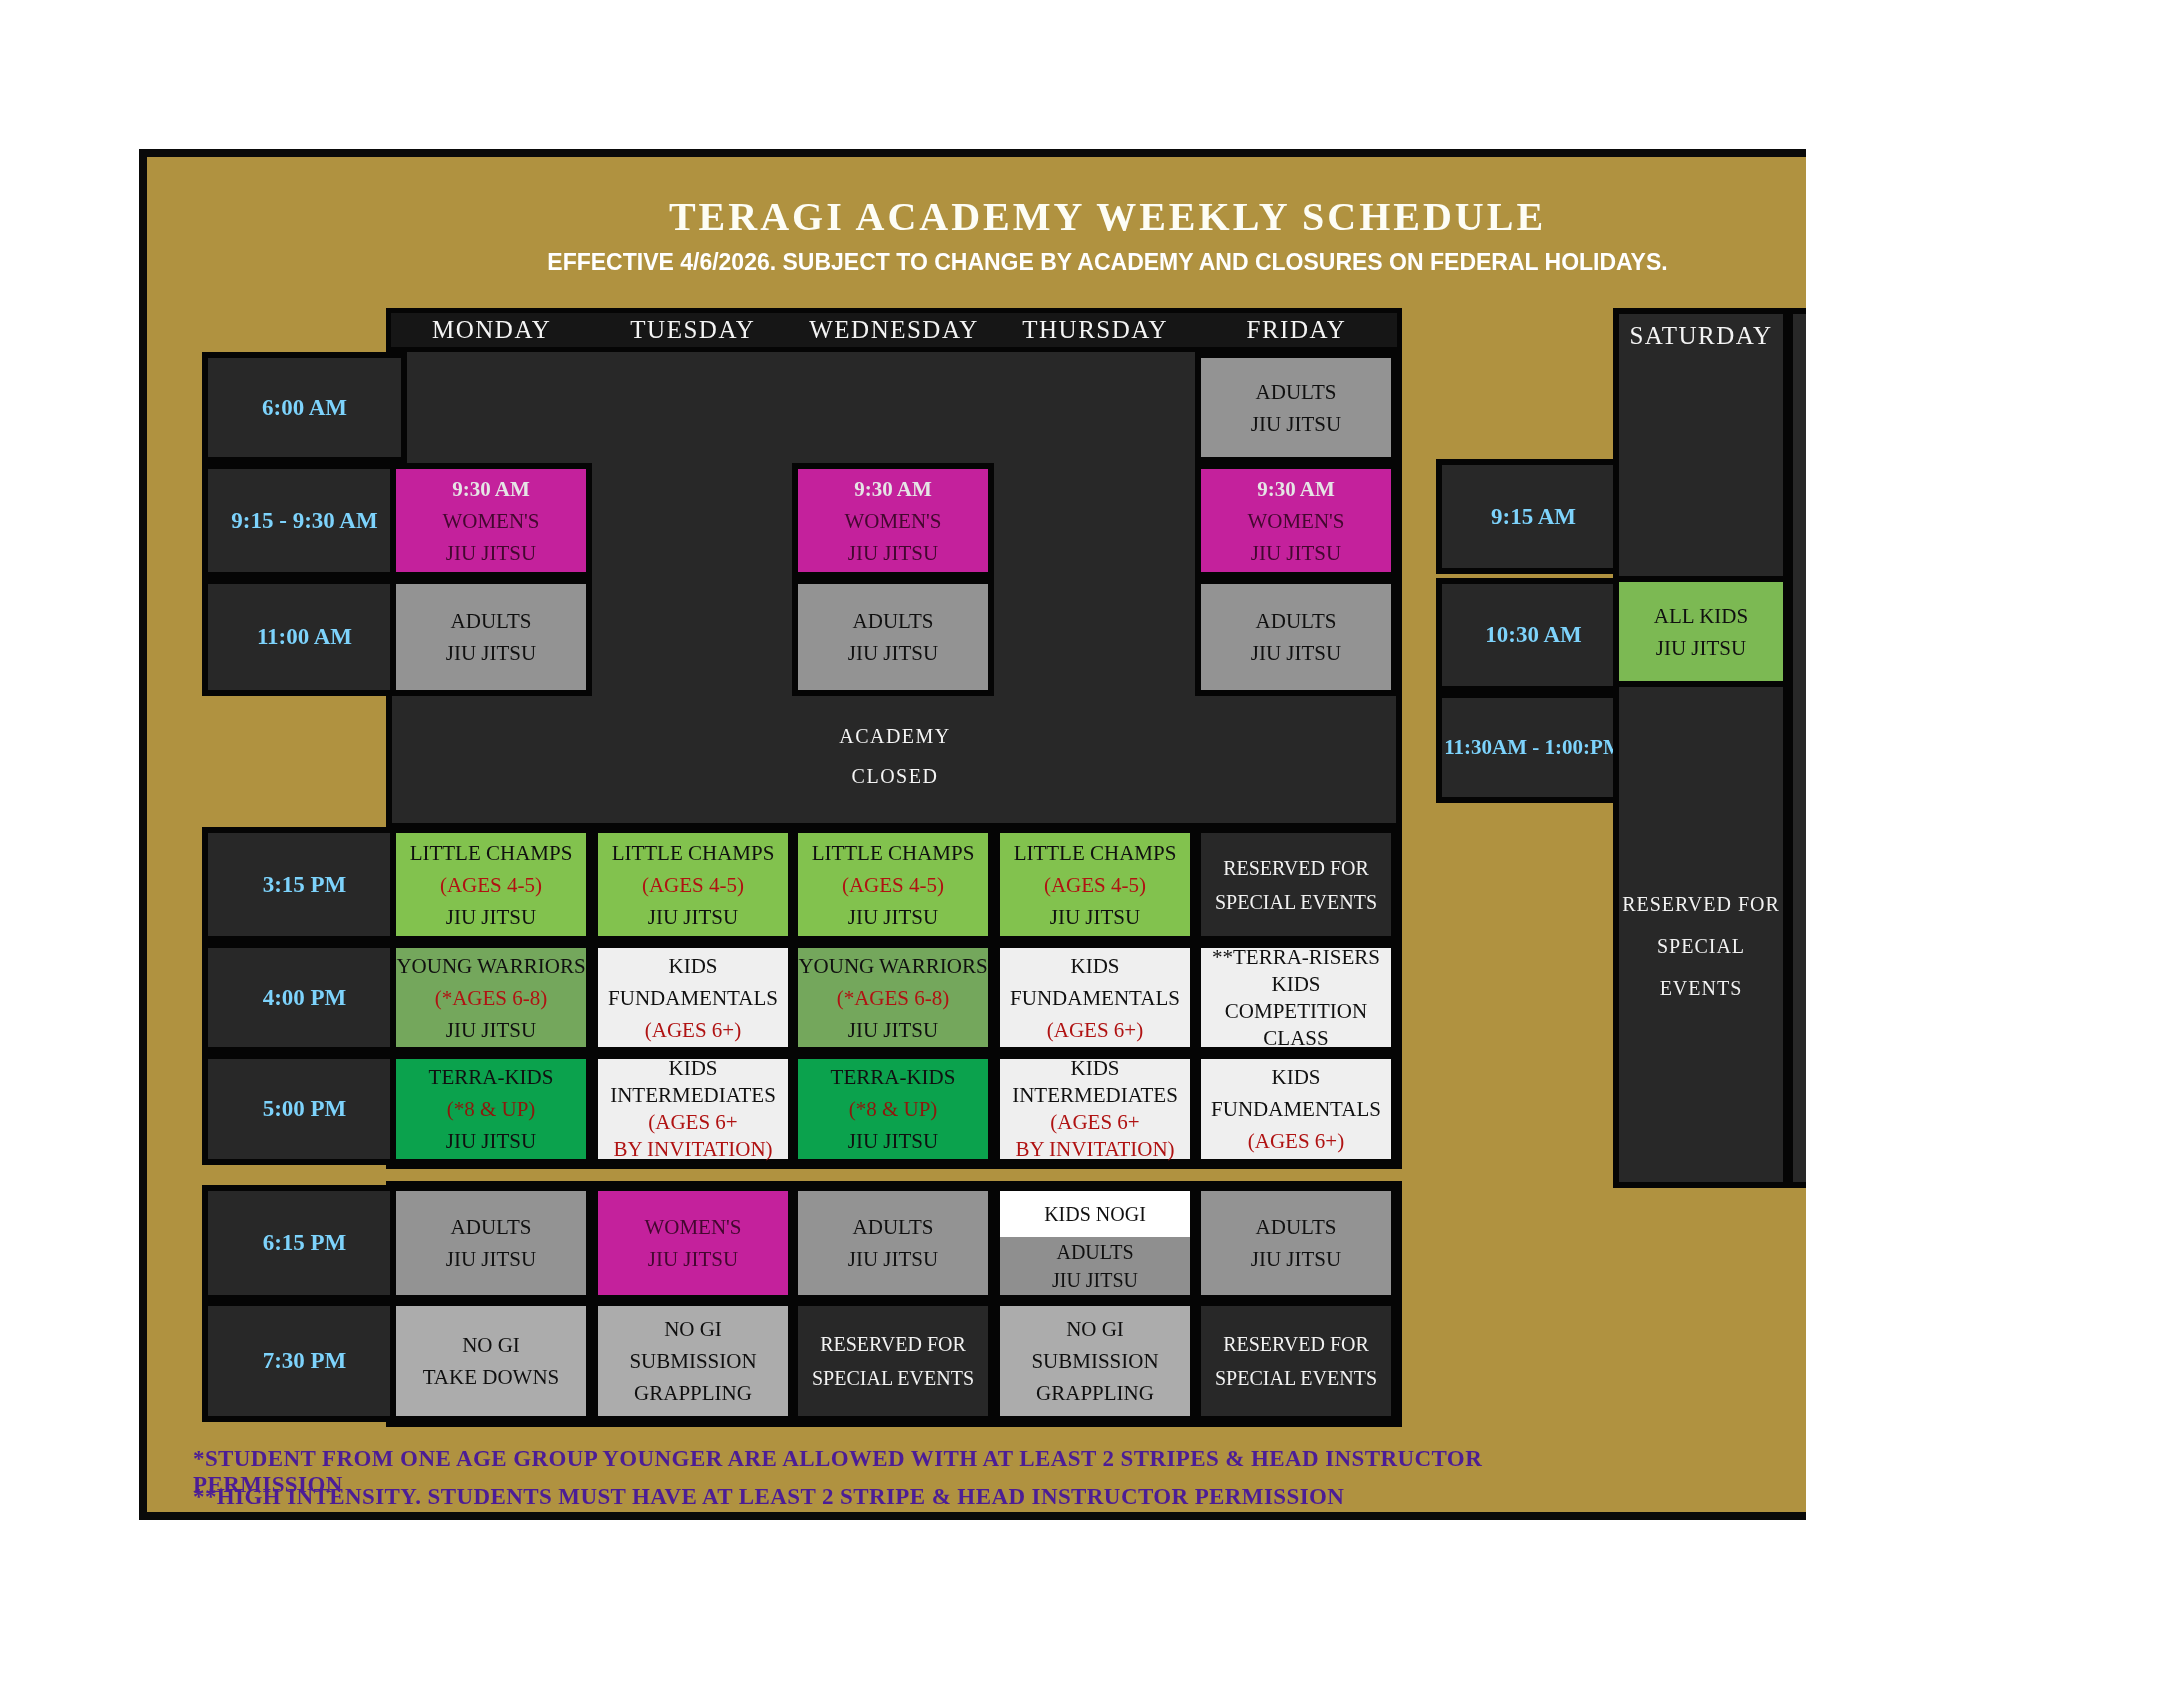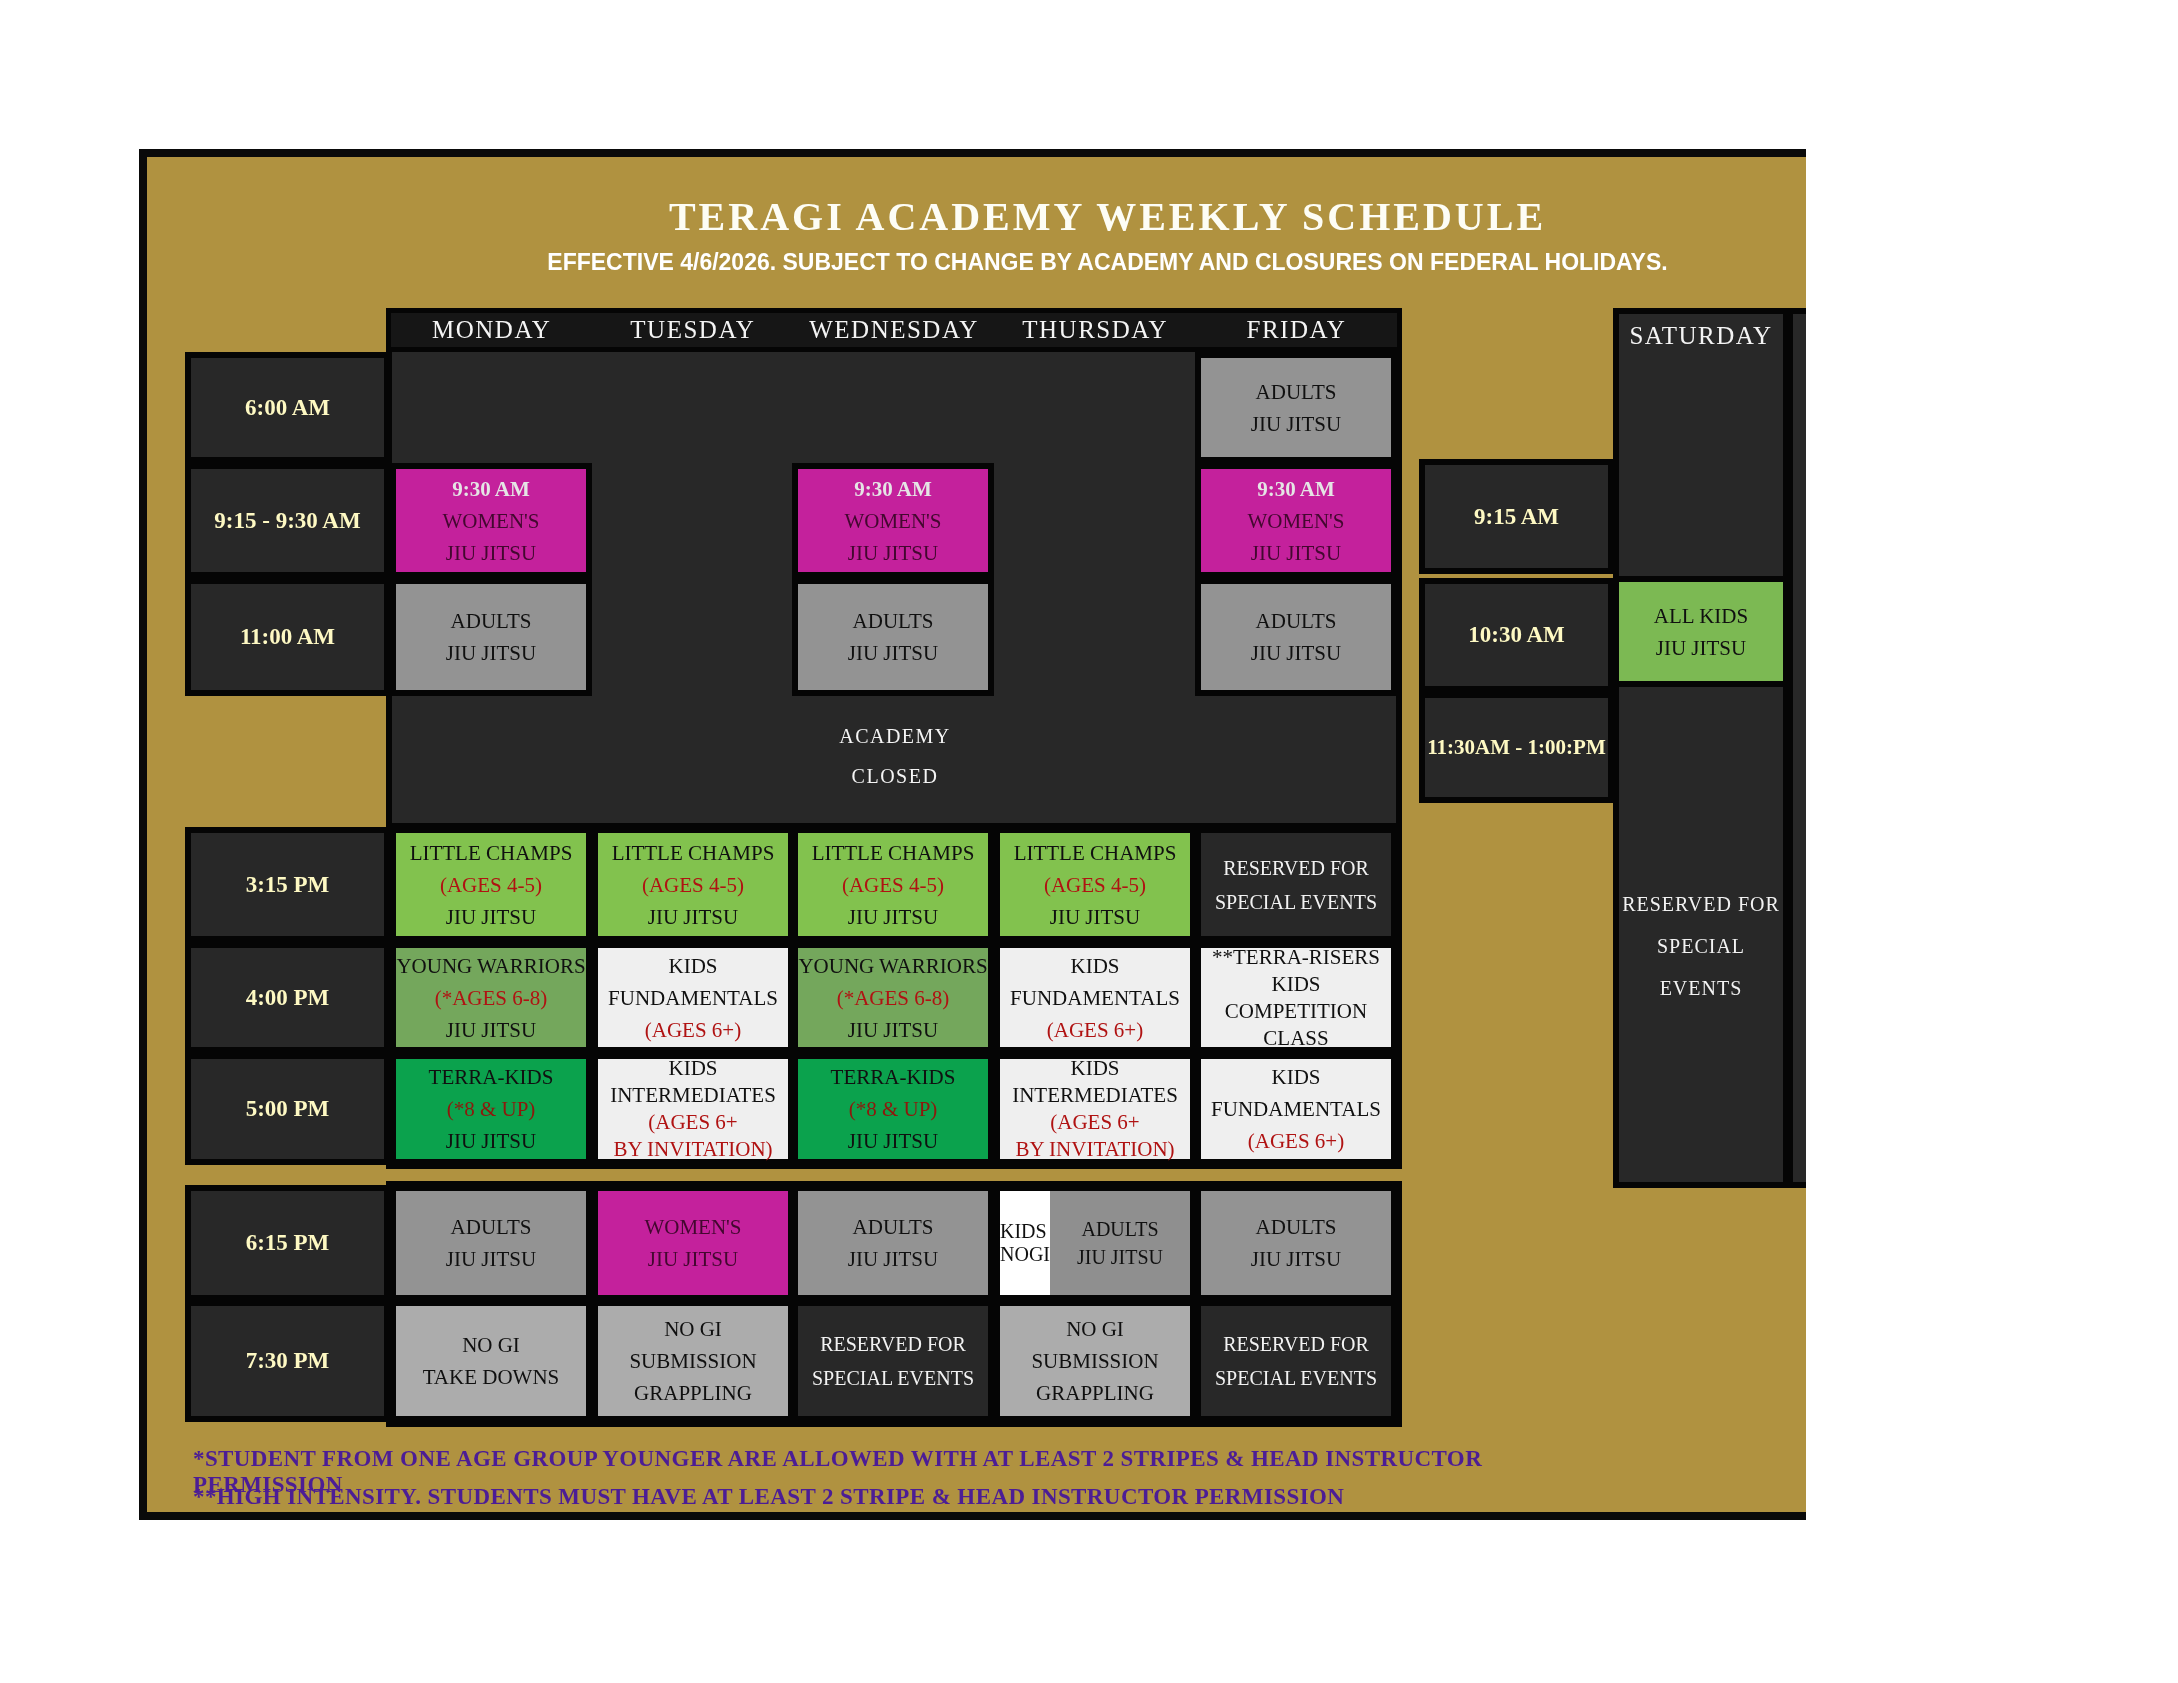--- a/index.html
+++ b/index.html
@@ -16,42 +16,42 @@
   
   #dayheader{left:377px;top:300px;width:1016px;height:44px;background:#161616;
              border:5px solid #050505;display:grid;grid-template-columns:repeat(5,1fr);
              align-items:center;}
   .dayhead{color:#f4f4f4;font-size:25px;text-align:center;letter-spacing:1.5px;}
   
   .block{background:#282828;border:6px solid #050505;}
   #mid-underlay{left:377px;top:815px;width:1016px;height:346px;background:#050505;}
   #low-underlay{left:377px;top:1172px;width:1016px;height:246px;background:#050505;}
   
-  .timebox{background:#282828;border:6px solid #050505;color:#fef9c3;font-weight:700;
-           font-size:23px;display:flex;align-items:center;justify-content:center;text-align:center;}
+  .timebox{background:#282828;border:6px solid #050505;color:#7dd3fc;font-weight:700;
+           font-size:23px;display:flex;align-items:center;justify-content:center;text-align:center;margin-left:17px;}
   
   .cell{border:6px solid #050505;display:flex;flex-direction:column;align-items:center;
         justify-content:center;text-align:center;font-size:21px;color:#101010;}
   .cell .ln{line-height:32px;white-space:nowrap;}
   .cell.tight .ln{line-height:27px;}
   .cell .ln.red{color:#b01212;}
   .cell .ln.b{font-weight:700;}
   .magenta{background:#c4219c;color:#43082f;}
   .magenta .ln.b{color:#e5e5e5;}
   .gray{background:#939393;}
   .lightgray{background:#acacac;}
   .whitecell{background:#efefef;}
   .greenlight{background:#82c24e;}
   .greenmid{background:#74a75c;}
   .emerald{background:#0ba24d;}
   .emerald .ln.red{color:#8e180c;}
   .darkcell{background:#282828;color:#f2f2f2;}
   .darkcell .ln{line-height:34px;font-size:20px;}
   
-  #cell-thu-615{border:6px solid #050505;display:flex;flex-direction:row;}
+  #cell-thu-615{border:6px solid #050505;display:flex;flex-direction:column;}
   #cell-thu-615 .half-top{background:#ffffff;flex:0 0 46px;display:flex;align-items:center;
         justify-content:center;font-size:20px;color:#101010;}
   #cell-thu-615 .half-bottom{background:#8f8f8f;flex:1 1 auto;display:flex;flex-direction:column;
         align-items:center;justify-content:center;font-size:20px;color:#101010;}
   #cell-thu-615 .half-bottom .ln{line-height:28px;}
   
   #week-closed{left:683px;top:708px;width:406px;text-align:center;color:#f5f5f5;}
   #week-closed .ln{font-size:20px;line-height:40px;letter-spacing:1.5px;}
   .daycol{background:#282828;border:6px solid #050505;}
   .daycol .colhead{margin-top:8px;text-align:center;color:#f4f4f4;font-size:25px;letter-spacing:1.5px;}

